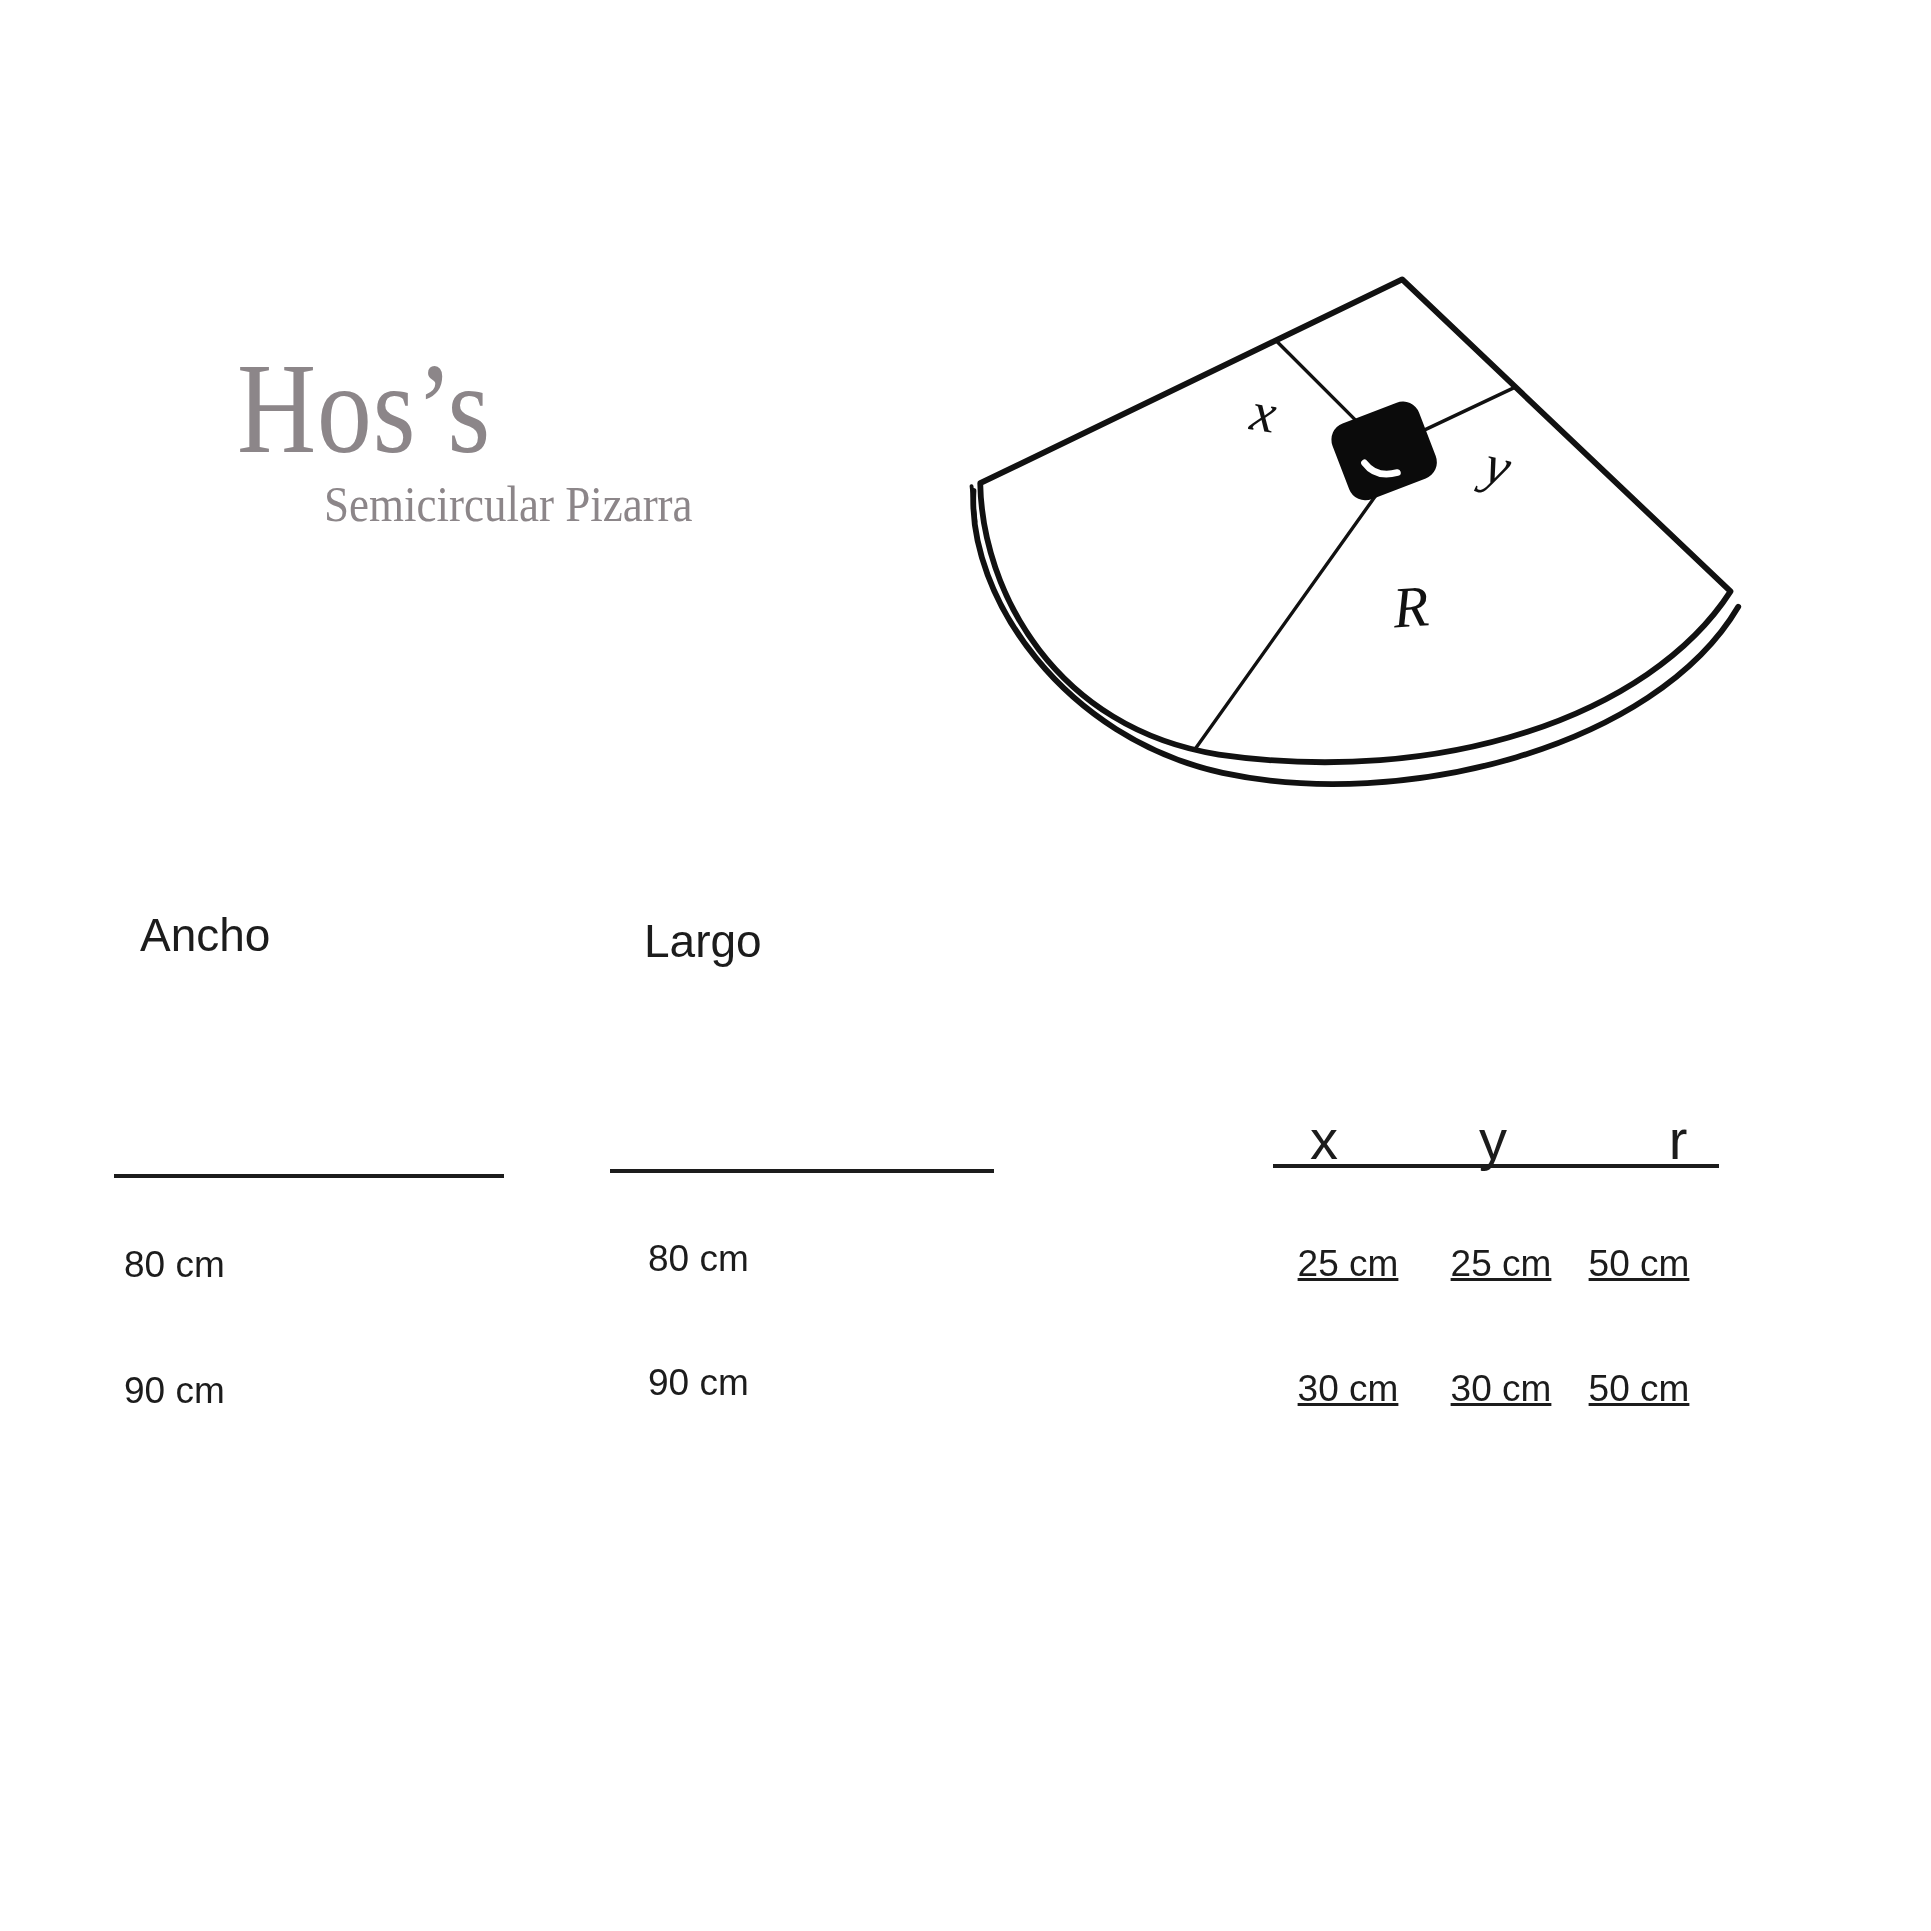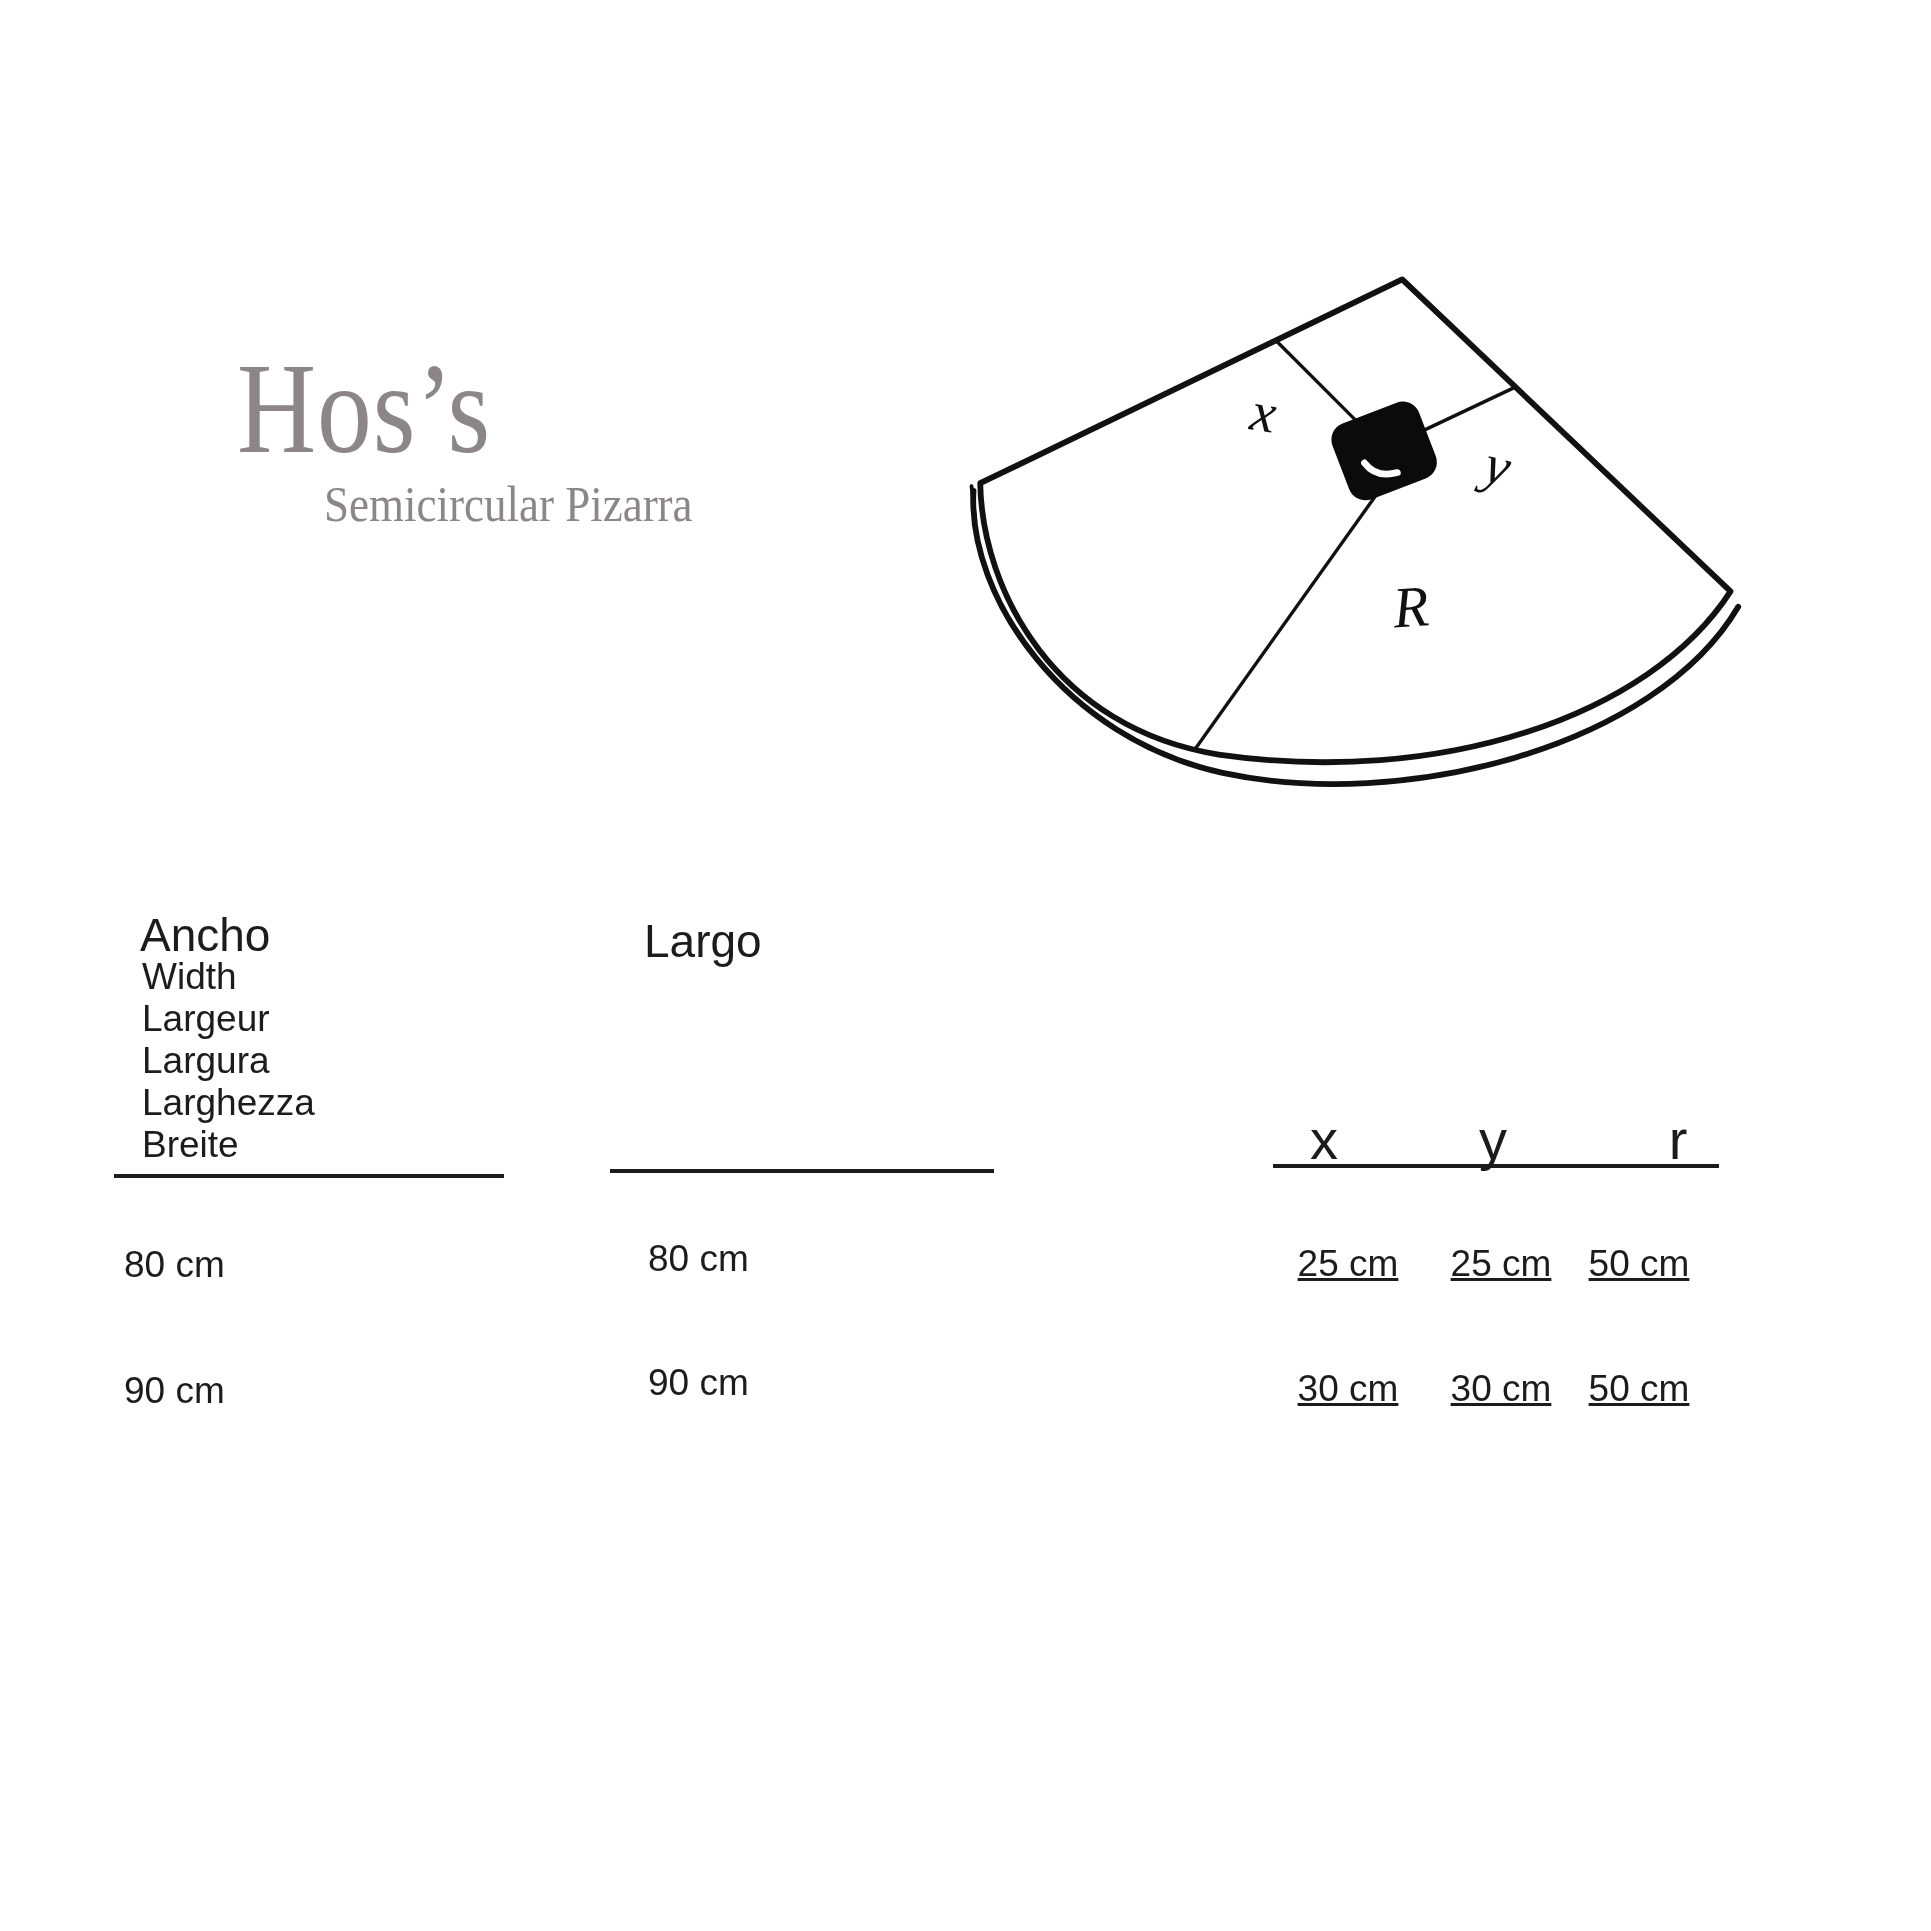--- a/index.html
+++ b/index.html
@@ -113,27 +113,20 @@
       <rect x="1385" y="425" width="96" height="84" rx="18" fill="#0b0b0b"></rect>
     </g>
     <path d="M 1413 479 Q 1425 495 1447 489" fill="none" stroke="#ffffff" stroke-width="7" stroke-linecap="round"></path>
 
     <text x="1296" y="447" transform="rotate(9 1315 425)" font-family="Liberation Serif, serif" font-style="italic" font-size="58" fill="#111111">x</text>
     <text x="1540" y="502" transform="rotate(14 1555 475)" font-family="Liberation Serif, serif" font-style="italic" font-size="58" fill="#111111">y</text>
     <text x="1442" y="648" transform="rotate(-4 1465 620)" font-family="Liberation Serif, serif" font-style="italic" font-size="60" fill="#111111">R</text>
   </svg>
 
   <div class="abs col-header" style="left:140px; top:912px;">Ancho</div>
-  <div class="abs col-translations" style="left:142px; top:956px;">
-    <div>Width</div>
-    <div>Largeur</div>
-    <div>Largura</div>
-    <div>Larghezza</div>
-    <div>Breite</div>
-  </div>
   <div class="abs rule" style="left:114px; top:1174px; width:390px;"></div>
   <div class="abs value" style="left:124px; top:1246px;">80 cm</div>
   <div class="abs value" style="left:124px; top:1372px;">90 cm</div>
 
   <div class="abs col-header" style="left:644px; top:918px;">Largo</div>
   <div class="abs rule" style="left:610px; top:1169px; width:384px;"></div>
   <div class="abs value" style="left:648px; top:1240px;">80 cm</div>
   <div class="abs value" style="left:648px; top:1364px;">90 cm</div>
 
   <div class="abs xyr-header" style="left:1266px; top:1112px;">x</div>

